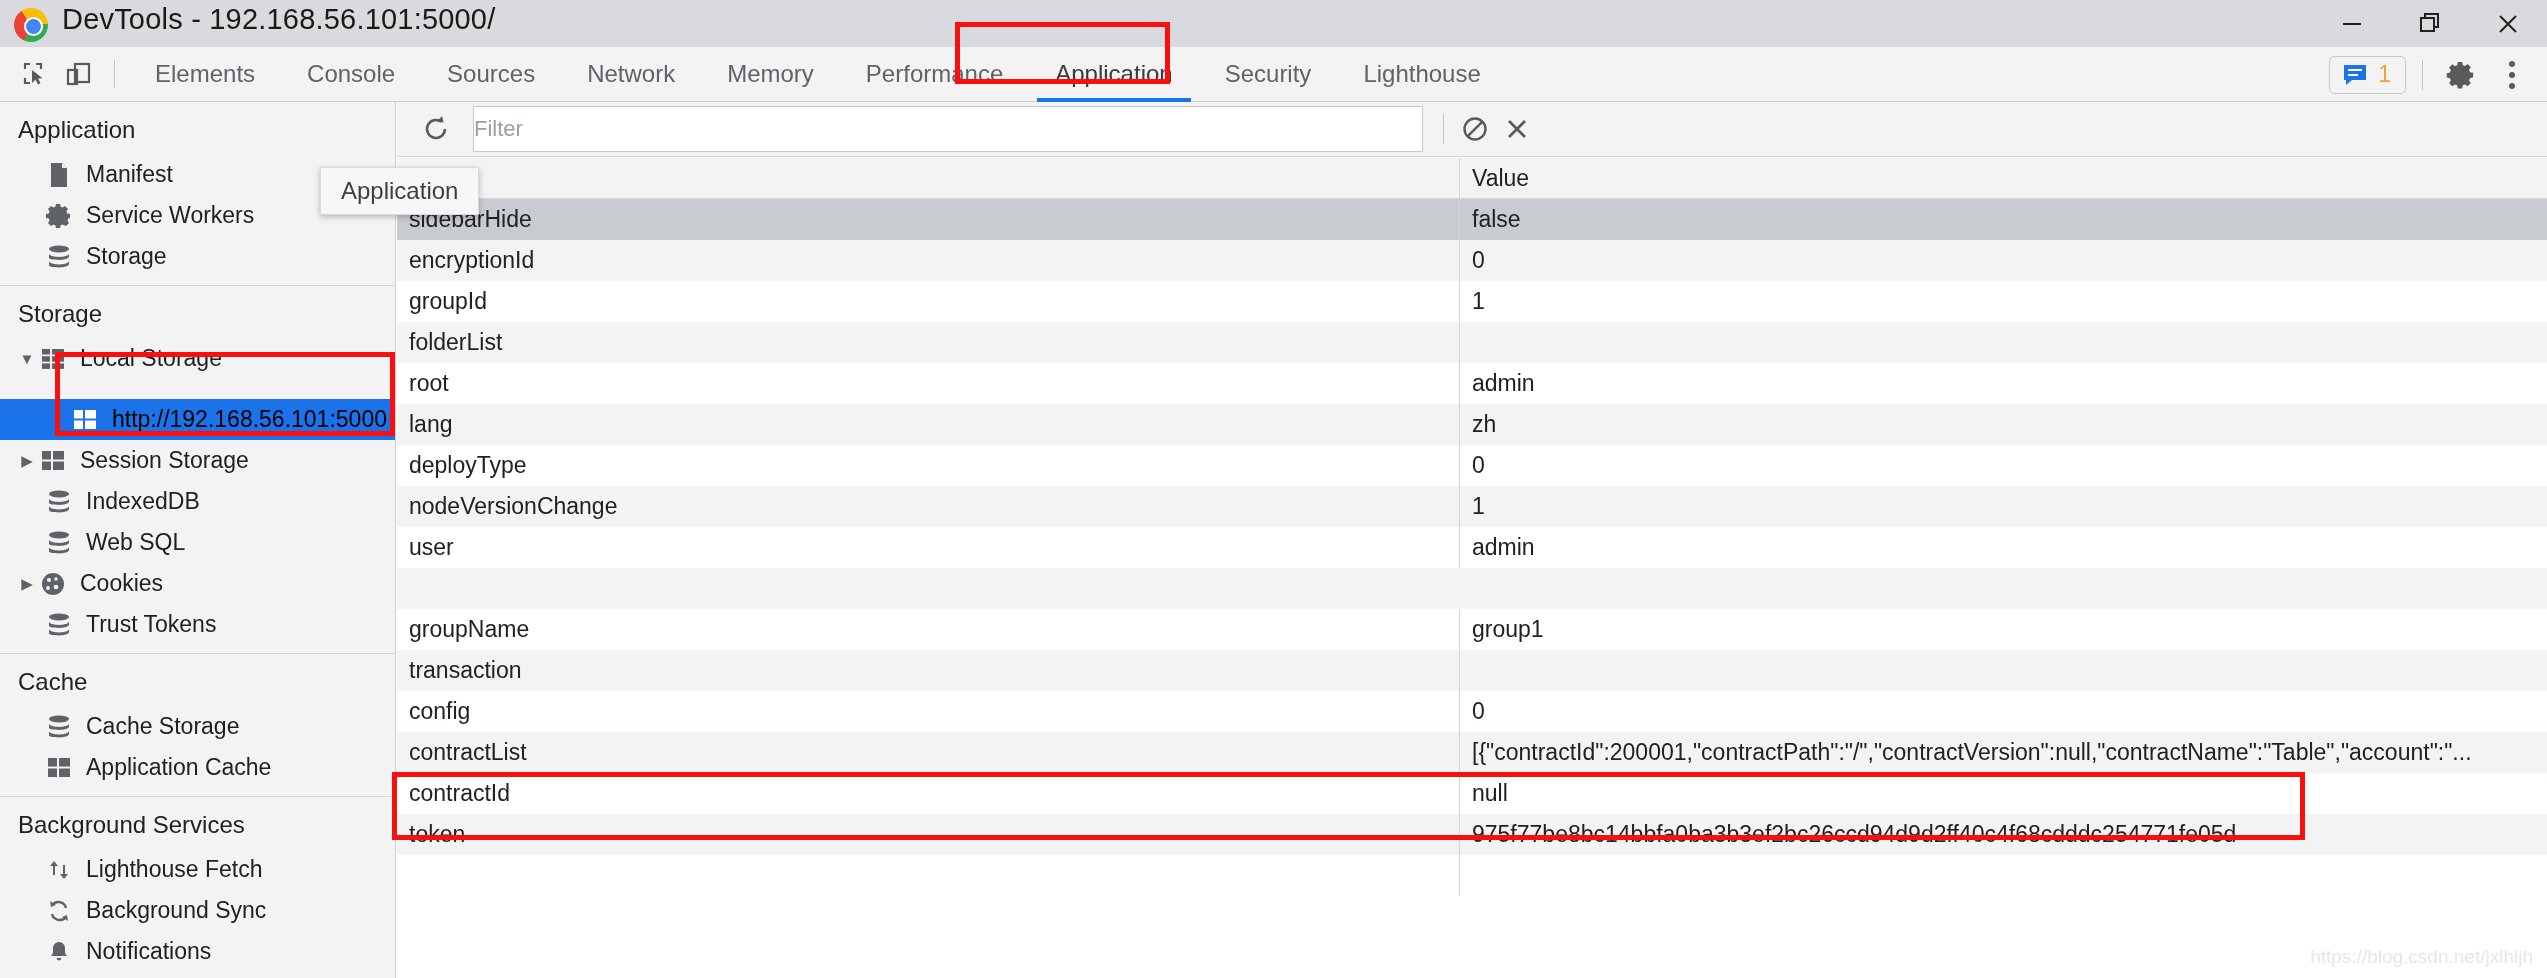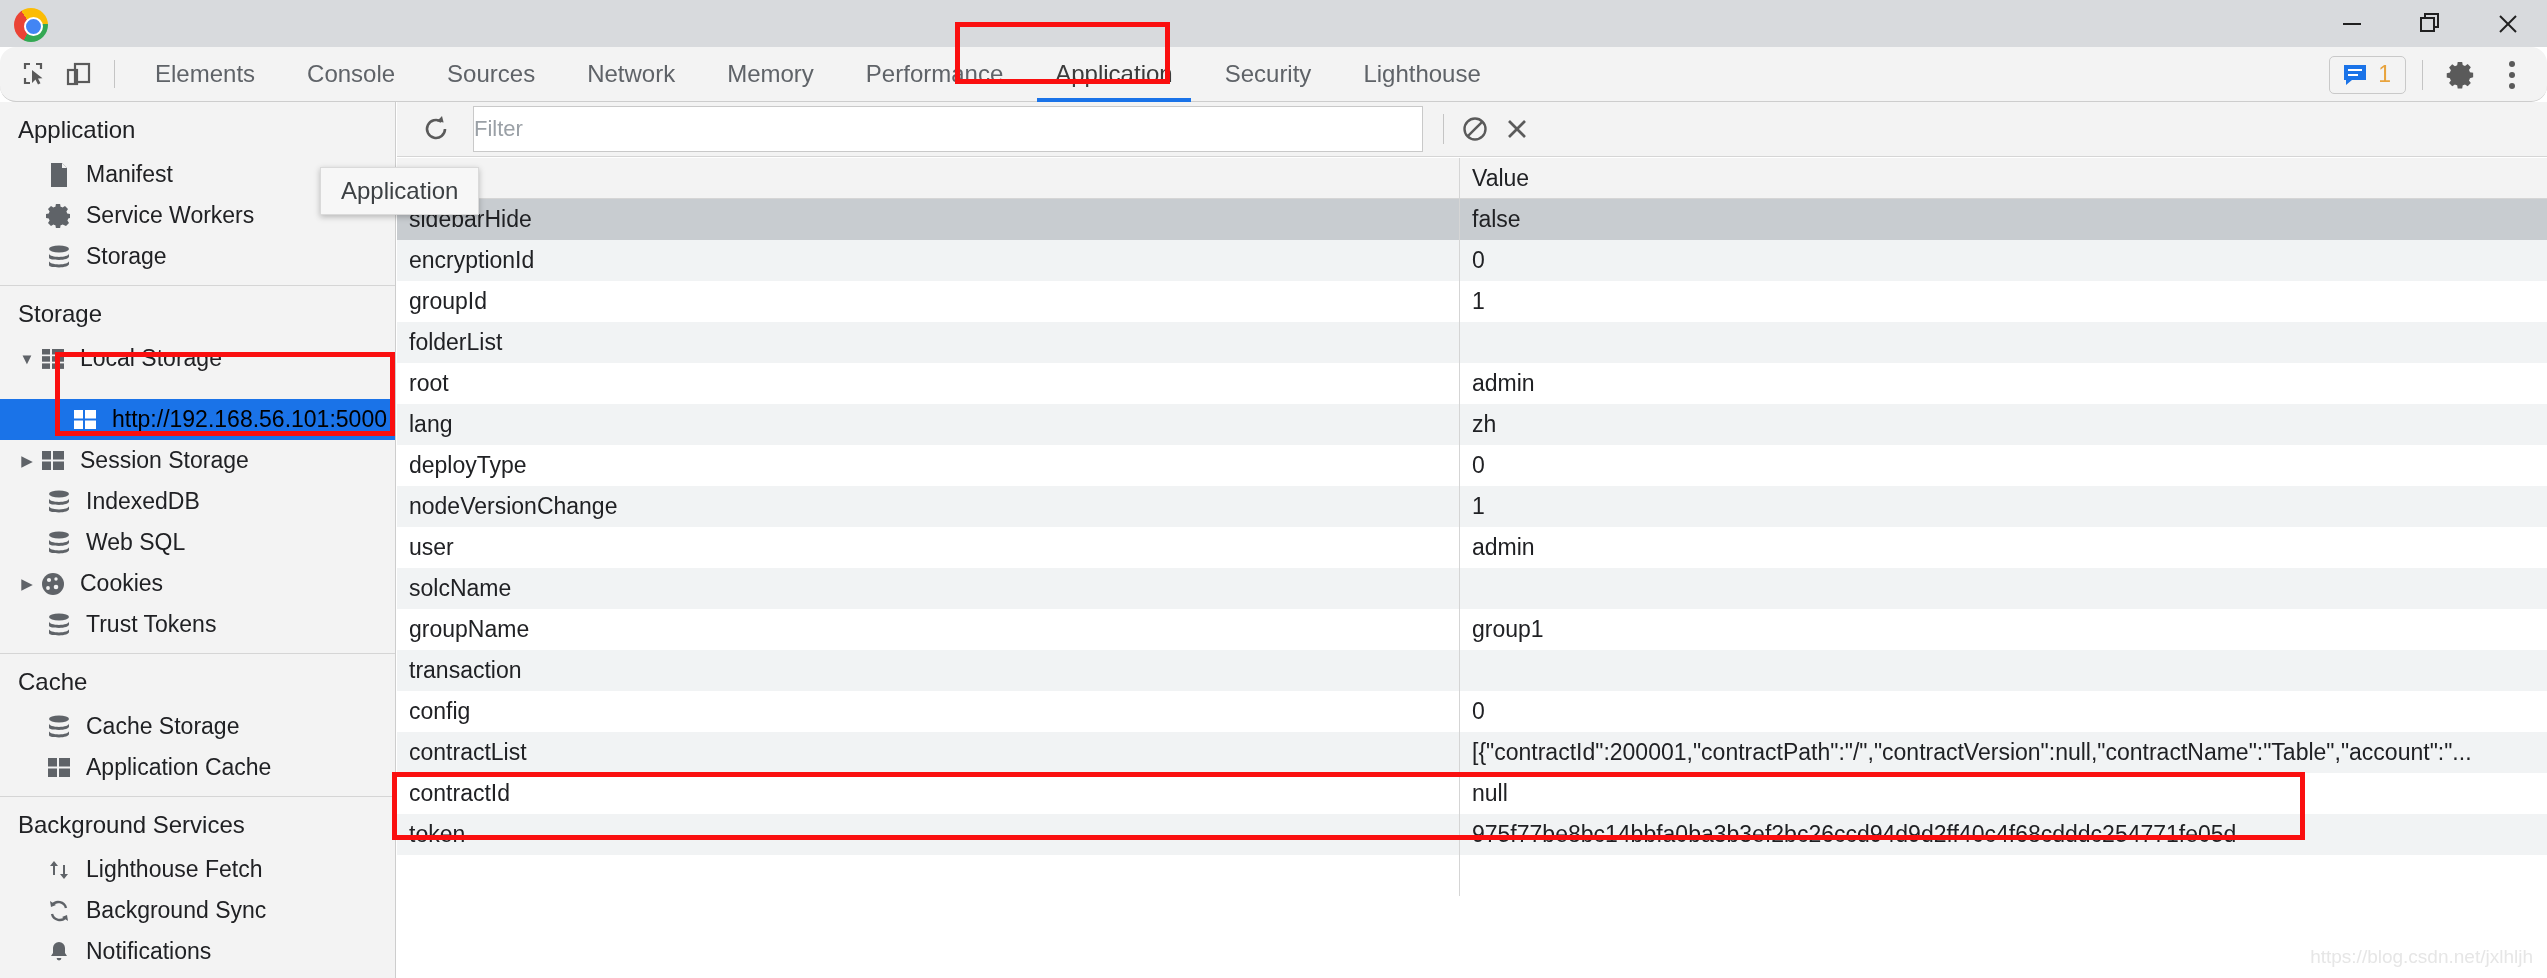--- a/index.html
+++ b/index.html
@@ -42,21 +42,21 @@
     width: 78px; height: 47px; display: flex;
     align-items: center; justify-content: center;
     color: #202020;
   }
   .win-btn svg { display: block; }
 
   
   .tabstrip {
     position: absolute; left: 0; top: 47px; width: 2547px; height: 55px;
     background: #f3f3f3; border-bottom: 1px solid #cdcdcd;
-    display: flex; align-items: center; border-radius: 16px;
+    display: flex; align-items: center;
   }
   .tool-icon {
     width: 44px; height: 44px; display: flex;
     align-items: center; justify-content: center; color: #5a5a5a;
   }
   .tool-icon.first { margin-left: 12px; }
   .tb-sep {
     width: 1px; height: 28px; background: #c4c4c4; margin: 0 14px;
   }
   .tabs { display: flex; align-items: center; height: 55px; }
@@ -188,20 +188,21 @@
     font-size: 19px; color: #e6e6e6; z-index: 20; white-space: nowrap;
   }
 </style>
 </head>
 <body>
 
 <div id="app">
 
   <div class="titlebar">
     <div class="chrome-logo"></div>
+    <div class="win-title">DevTools - 192.168.56.101:5000/</div>
     <div class="win-controls">
       <div class="win-btn">
         <svg width="30" height="30" viewBox="0 0 30 30">
             <line x1="6" y1="15" x2="24" y2="15" stroke="currentColor" stroke-width="2"></line>
           </svg>
       </div>
       <div class="win-btn">
         <svg width="30" height="30" viewBox="0 0 30 30">
           <rect x="6" y="9" width="13" height="13" fill="none" stroke="currentColor" stroke-width="2"></rect>
           <polyline points="10,9 10,5 23,5 23,18 19,18" fill="none" stroke="currentColor" stroke-width="2"></polyline>
@@ -525,21 +526,20 @@
             <span>1</span>
           </div>
       </div>
       <div class="row odd">
         <div class="cell-key">user</div>
         <div class="cell-val">
             <span>admin</span>
           </div>
       </div>
       <div class="row even">
-        <div class="cell-key">solcName</div>
         <div class="cell-val">
             <span></span>
           </div>
       </div>
       <div class="row odd">
         <div class="cell-key">groupName</div>
         <div class="cell-val">
             <span>group1</span>
           </div>
       </div>

